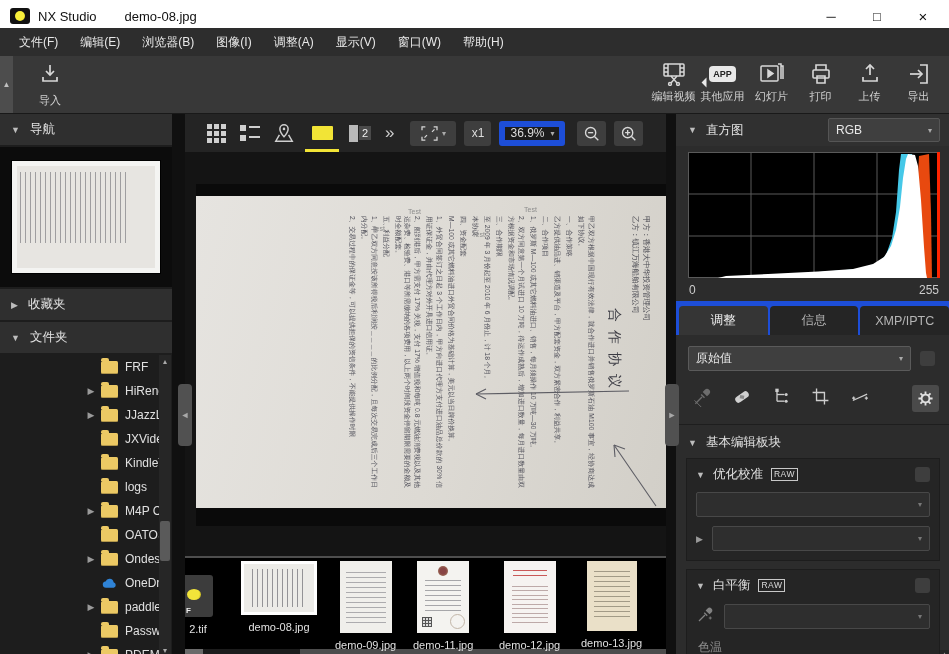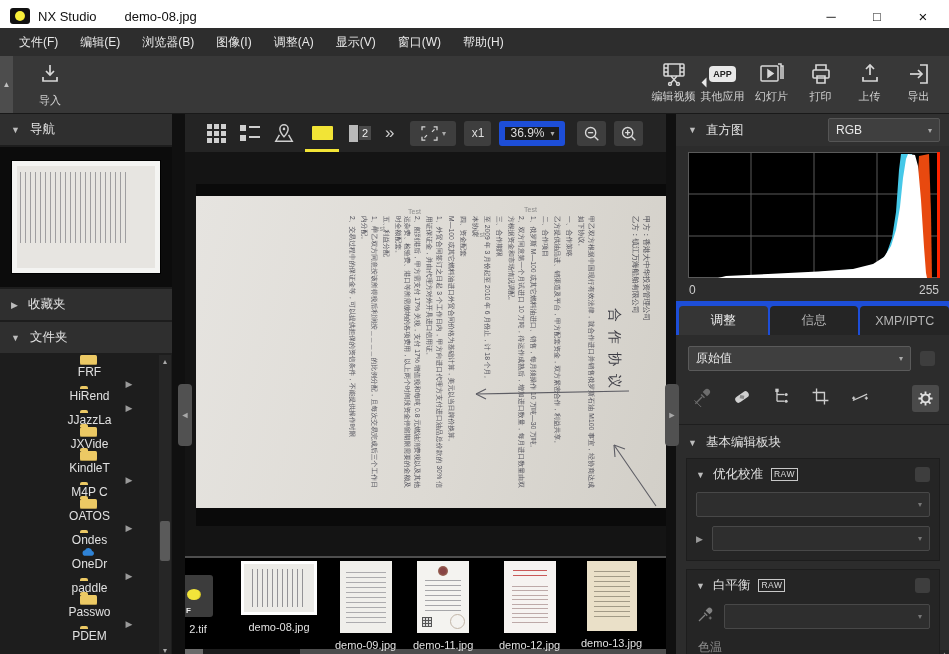--- a/index.html
+++ b/index.html
@@ -41,21 +41,21 @@
   
   .sidebar { position:absolute; left:0; top:114px; width:172px; height:540px; background:#1d1d1d; }
   .side-header { height:31px; background:#2f2f2f; display:flex; align-items:center; gap:10px; padding-left:11px;
     font-size:12.5px; color:#e2e2e2; margin-bottom:2px; }
   .tri { font-size:9px; color:#bdbdbd; }
   .nav-preview { height:140px; background:#0c0c0c; display:flex; align-items:center; justify-content:center; margin-bottom:2px; }
   .nav-thumb { width:148px; height:112px; background:#e7e5e1; border:5px solid #f4f4f2; box-shadow:0 0 0 1px #000; position:relative; }
   .doc-stripes-v { background-image:repeating-linear-gradient(90deg, rgba(70,70,80,.45) 0 1px, transparent 1px 5px);
     background-size:80% 70%; background-repeat:no-repeat; background-position:12% 20%; }
   .folder-list { position:relative; height:302px; overflow:hidden; }
-  .folder-row { display:flex; align-items:center; height:24px;flex-direction:column; }
+  .folder-row { display:flex; align-items:center; height:24px; }
   .f-exp { width:10px; margin-left:86px; font-size:9px; color:#9a9a9a; text-align:center; }
   .f-ico { width:17px; height:13px; margin-left:5px; position:relative; background:#ecc964; border-radius:1.5px;
     box-shadow:inset 0 -1px 0 rgba(0,0,0,.25); }
   .f-ico::before { content:""; position:absolute; left:0; top:-3px; width:8px; height:3px; background:#ecc964; border-radius:2px 2px 0 0; }
   .f-cloud { width:17px; height:13px; margin-left:5px; }
   .f-label { font-size:12px; color:#e0e0e0; margin-left:7px; white-space:nowrap; }
   .v-scroll { position:absolute; right:1px; top:0; width:12px; height:100%; background:#262626; }
   .v-scroll .arr { position:absolute; left:0; width:12px; font-size:8px; color:#aaa; text-align:center; }
   .v-scroll .thumb { position:absolute; left:1px; width:10px; background:#5a5a5a; border-radius:2px; }
 
@@ -303,20 +303,25 @@
        <span class="f-exp"></span>
        <span class="f-ico"></span>
        <span class="f-label">JXVide</span>
      </div>
         <div class="folder-row">
        <span class="f-exp"></span>
        <span class="f-ico"></span>
        <span class="f-label">KindleT</span>
      </div>
         <div class="folder-row">
+       <span class="f-exp"></span>
+       <span class="f-ico"></span>
+       <span class="f-label">logs</span>
+     </div>
+        <div class="folder-row">
        <span class="f-exp">▶</span>
        <span class="f-ico"></span>
        <span class="f-label">M4P C</span>
      </div>
         <div class="folder-row">
        <span class="f-exp"></span>
        <span class="f-ico"></span>
        <span class="f-label">OATOS</span>
      </div>
         <div class="folder-row">

